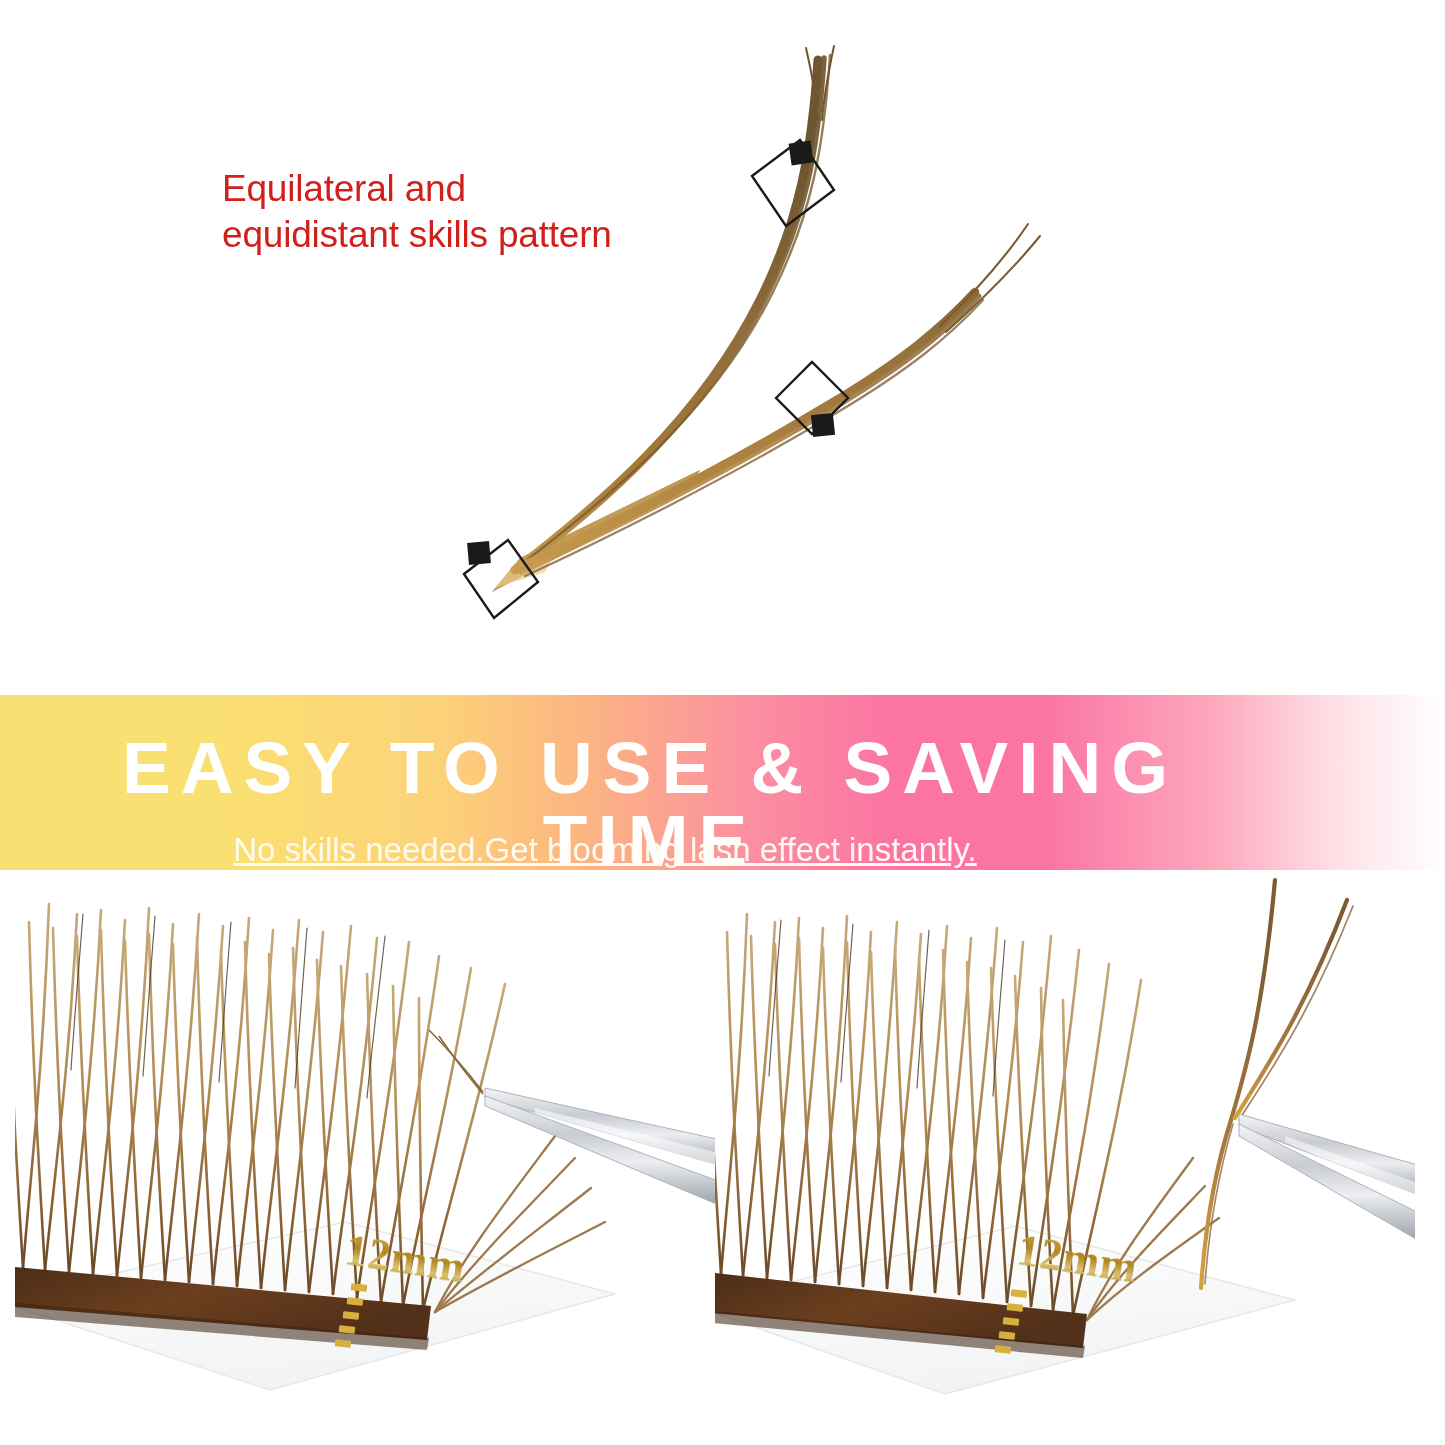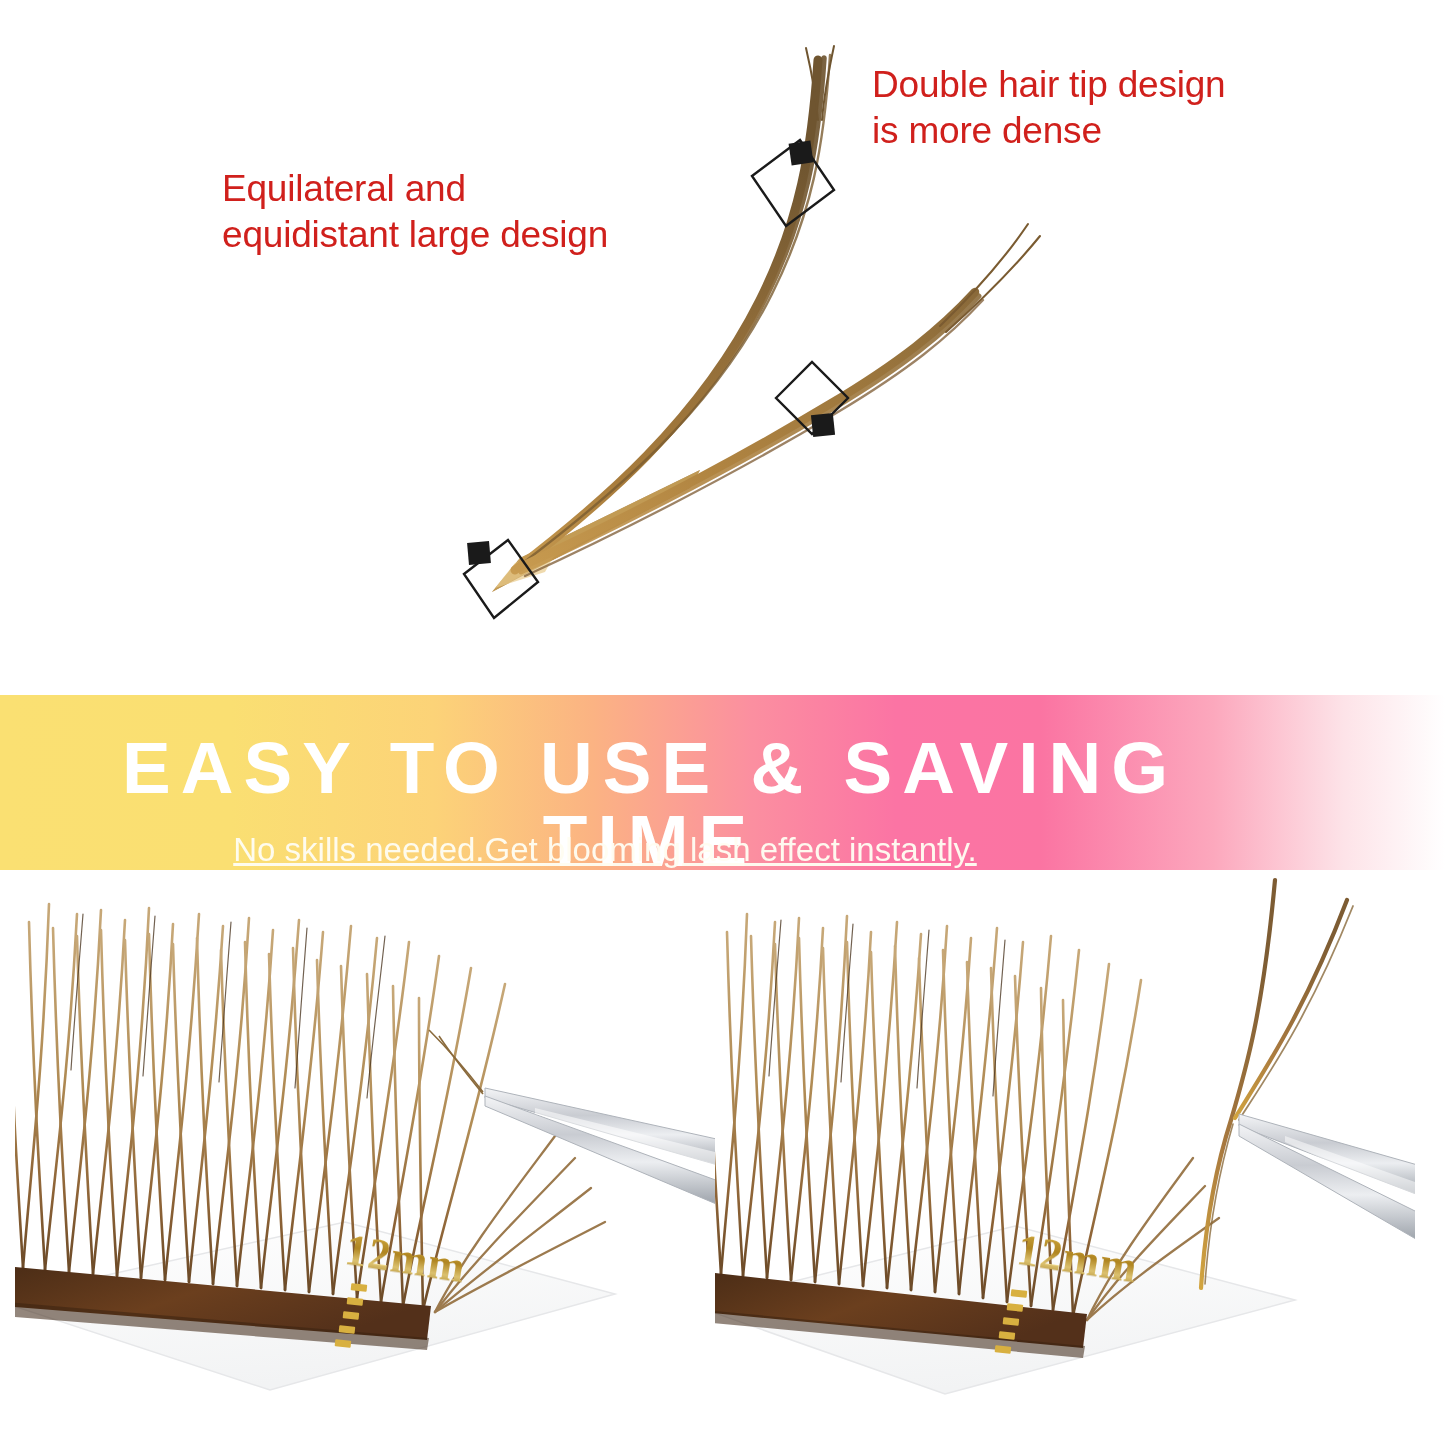--- a/index.html
+++ b/index.html
@@ -105,23 +105,21 @@
         <rect x="812" y="414" width="22" height="22" fill="#1a1a1a" transform="rotate(-6 823 425)"></rect>
       </g>
 
       <g>
         <polygon points="464,574 508,540 538,582 494,618" fill="none" stroke="#1a1a1a" stroke-width="2.4"></polygon>
         <rect x="468" y="542" width="22" height="22" fill="#1a1a1a" transform="rotate(-5 479 553)"></rect>
       </g>
     </svg>
 
     <div class="callout callout-1">Equilateral and
-equidistant large design</div>
-    <div class="callout callout-2">Double hair tip design
-is more dense</div>
+equidistant skills pattern</div>
   </div>
 
   <div class="banner">
     <div class="banner-title">EASY TO USE &amp; SAVING TIME</div>
     <div class="banner-sub">No skills needed.Get blooming lash effect instantly.</div>
   </div>
 
   <div class="photos">
 
     <div class="photo photo-left">

